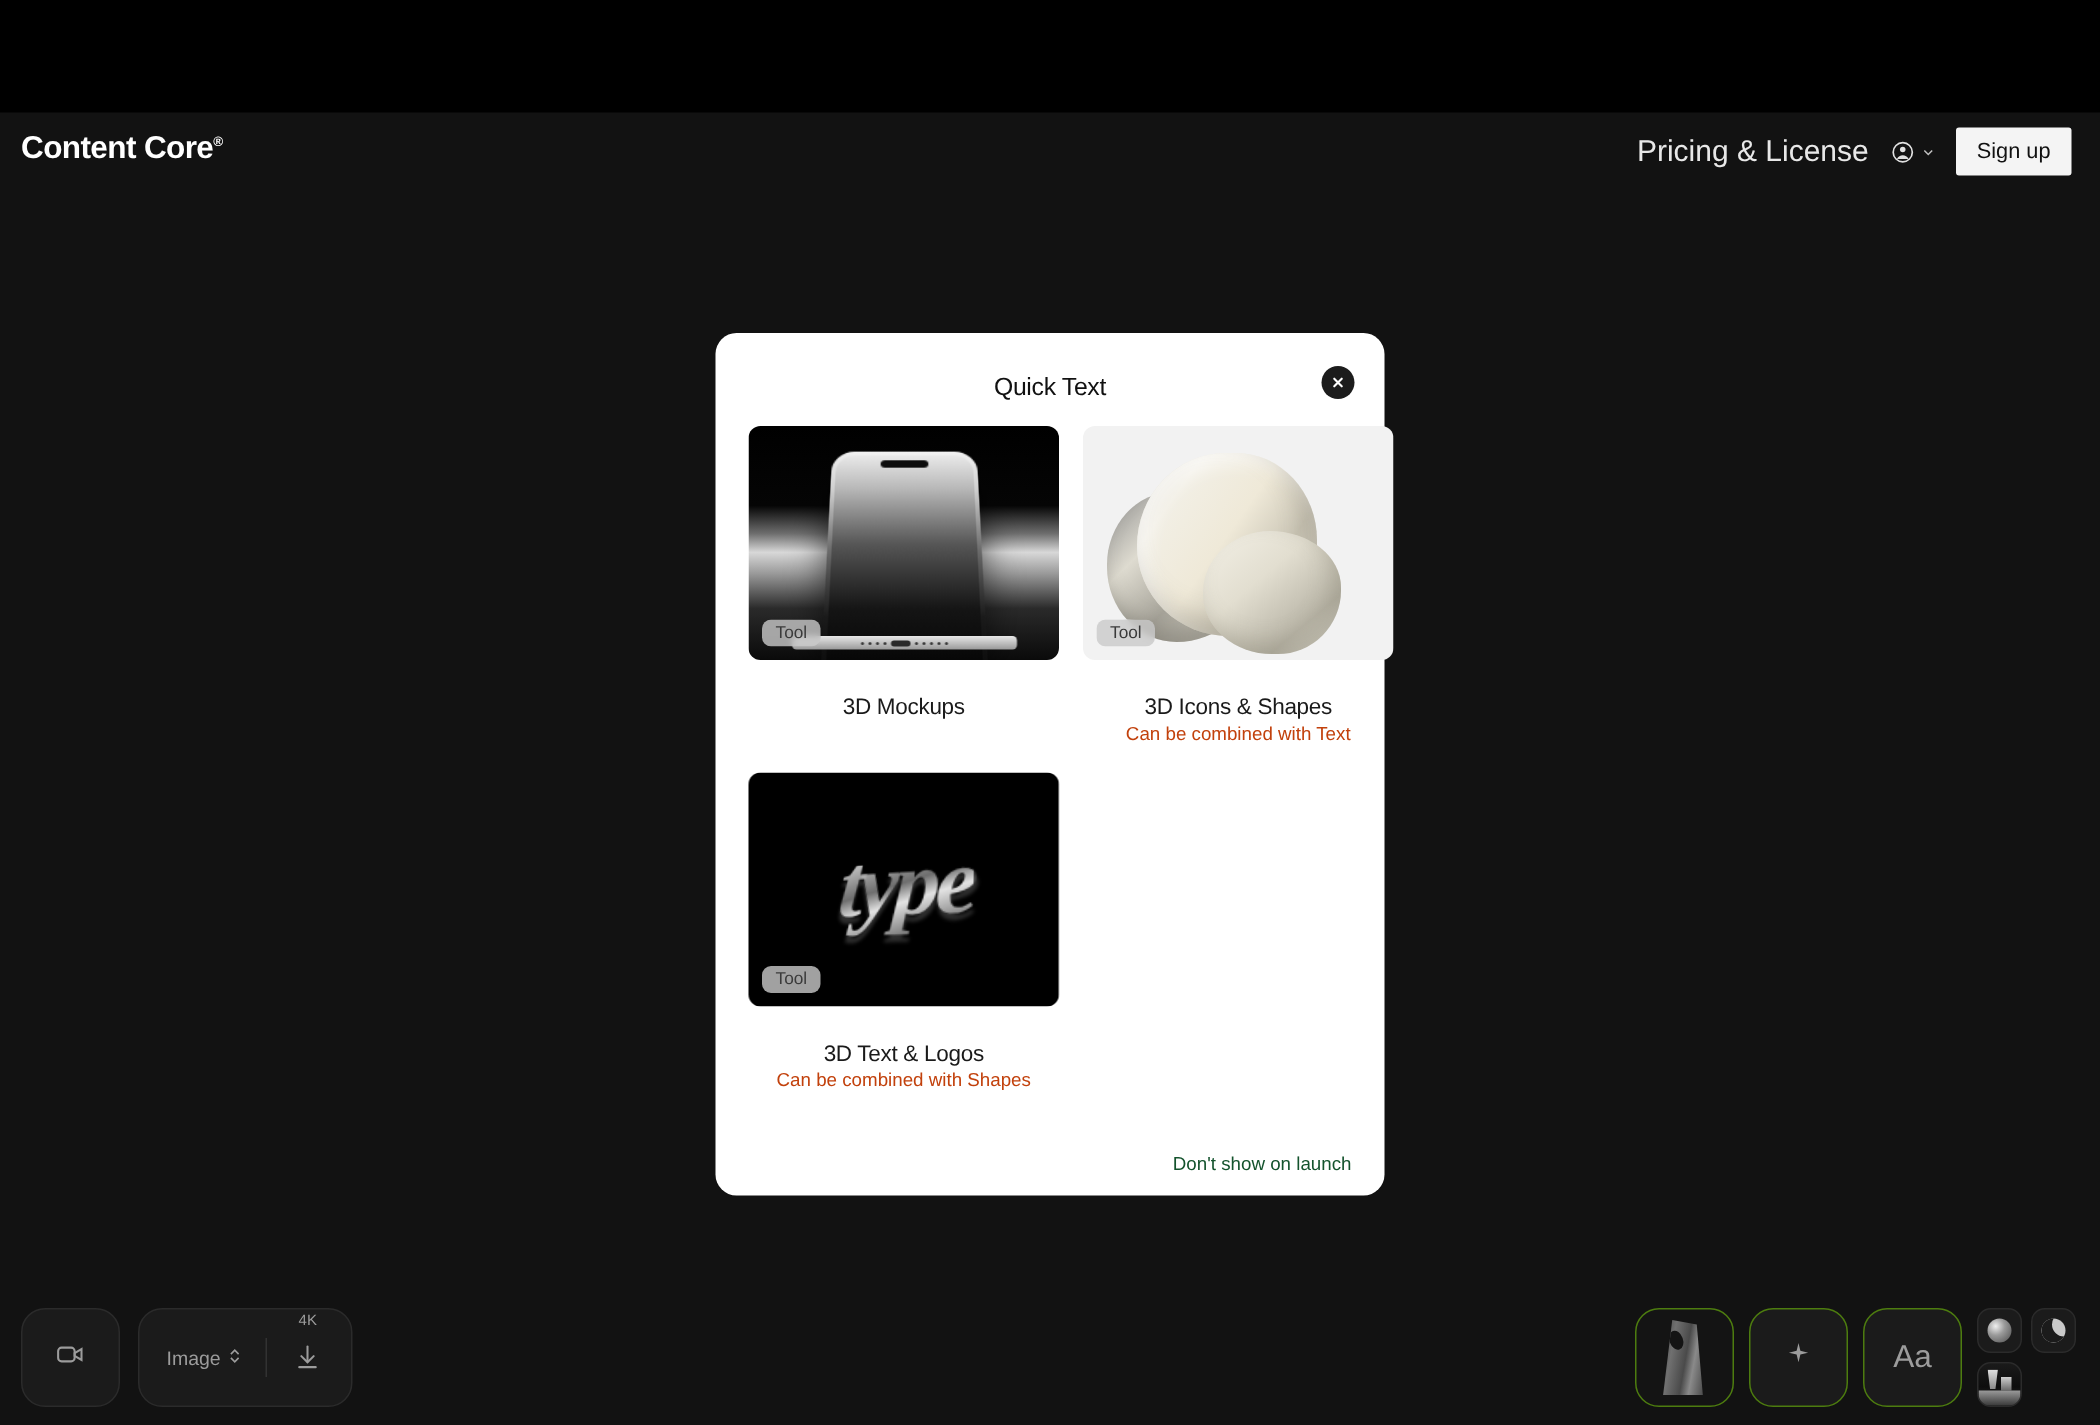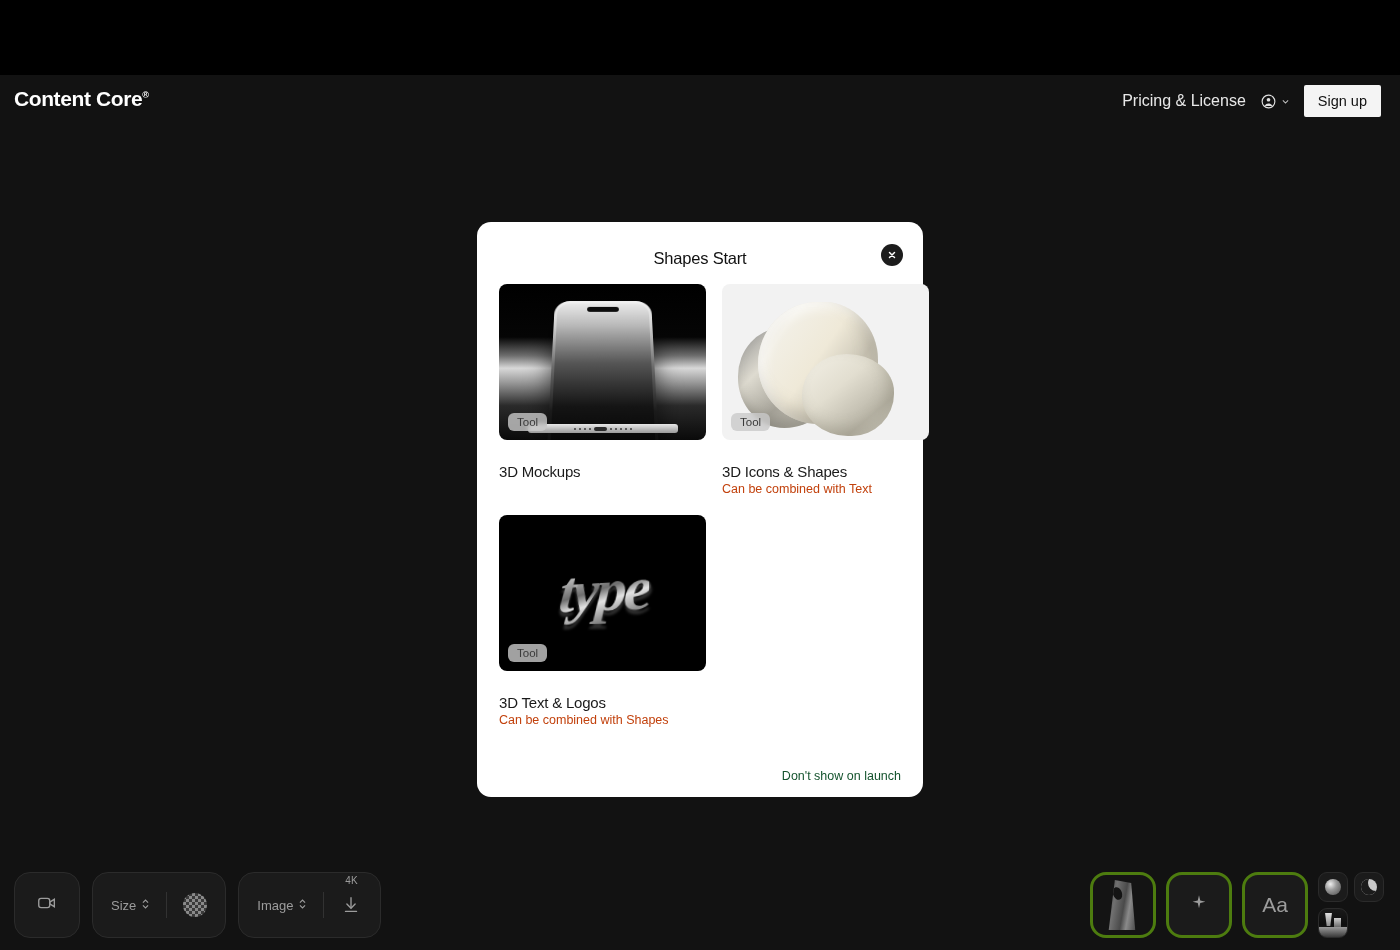--- a/index.html
+++ b/index.html
@@ -26,21 +26,21 @@
     position: absolute; left: 14px; top: 12px;
     font-size: 21px; font-weight: 700; color: #fff;
     letter-spacing: -0.4px; white-space: nowrap;
   }
   .logo sup { font-size: 9px; font-weight: 700; vertical-align: super; }
   .topright {
     position: absolute; right: 19px; top: 10px;
     display: flex; align-items: center; gap: 14px;
   }
   .pricing-link {
-    font-size: 16px; color: #e8e8e8; white-space: nowrap; cursor: pointer;
+    font-size: 20px; color: #e8e8e8; white-space: nowrap; cursor: pointer;
   }
   .account {
     display: flex; align-items: center; gap: 4px; cursor: pointer;
   }
   .account svg { display: block; }
   .signup-btn {
     background: #f4f4f4; color: #111;
     border: none; border-radius: 2px;
     font-family: "Liberation Sans", sans-serif;
     font-size: 14.5px; padding: 8px 14px; cursor: pointer;
@@ -71,21 +71,21 @@
     background: #1c1c1c; border: none; cursor: pointer;
     display: flex; align-items: center; justify-content: center;
   }
   .close-btn svg { display: block; }
 
   .cards {
     display: grid; grid-template-columns: 207px 207px;
     column-gap: 16px; row-gap: 19px;
     margin-top: 8px;
   }
-  .card { cursor: pointer; }
+  .card { cursor: pointer; text-align: center; }
   .thumb {
     position: relative; width: 207px; height: 156px;
     border-radius: 8px; overflow: hidden;
   }
   .badge {
     position: absolute; left: 9px; bottom: 9px;
     background: #c9c9c9cc; color: #3a3a3a;
     font-size: 11.5px; padding: 3px 9px; border-radius: 6px;
     backdrop-filter: blur(2px);
   }
@@ -208,21 +208,21 @@
     background-position: 0 0, 3px 3px;
     background-color: #3a3a3a;
   }
 
   .toolbar-right {
     position: absolute; right: 16px; bottom: 25px;
     display: flex; align-items: flex-end; gap: 10px;
   }
   .tile {
     width: 66px; height: 66px; border-radius: 16px;
-    background: #1b1b1b; border: 3px solid #4d7c0f;
+    background: #1b1b1b; border: 1px solid #4d7c0f;
     display: flex; align-items: center; justify-content: center;
     cursor: pointer; overflow: hidden; position: relative;
   }
   .tile-obj {
     background: #141414;
   }
   .obj-art {
     width: 34px; height: 50px;
     background: linear-gradient(100deg,#3a3a3a 0%,#707070 28%,#4a4a4a 52%,#8a8a8a 66%,#2e2e2e 100%);
     clip-path: polygon(26% 0%, 74% 6%, 86% 100%, 8% 100%);
@@ -296,21 +296,21 @@
             </svg>
           </span>
         </span>
         <button class="signup-btn">Sign up</button>
       </div>
     </div>
 
 
     <div class="modal">
       <div class="modal-head">
-        <span class="modal-title">Shapes Start</span>
+        <span class="modal-title">Quick Text</span>
         <button class="close-btn">
           <svg width="10" height="10" viewBox="0 0 12 12" fill="none" stroke="#ffffff" stroke-width="1.7" stroke-linecap="round">
             <path d="M3 3l6 6M9 3l-6 6"></path>
           </svg>
         </button>
       </div>
 
       <div class="cards">
 
         <div class="card">
@@ -372,34 +372,20 @@
     <div class="toolbar-left">
       <div class="pill pill-square">
         <span>
           <svg width="22" height="22" viewBox="0 0 24 24" fill="none" stroke="#9c9c9c" stroke-width="1.5">
             <rect x="3" y="7" width="12" height="10" rx="2.5"></rect>
             <path d="M15 11l5-3v8l-5-3z"></path>
           </svg>
         </span>
       </div>
 
-      <div class="pill pill-group">
-        <span class="pill-label">
-          <span>Size</span>
-          <span>
-            <svg width="9" height="12" viewBox="0 0 10 14" fill="none" stroke="#9c9c9c" stroke-width="1.3">
-              <path d="M2 5.5L5 2.5l3 3M2 8.5l3 3 3-3"></path>
-            </svg>
-          </span>
-        </span>
-        <span class="vdivider"></span>
-        <button class="icon-btn">
-          <span class="checker"></span>
-        </button>
-      </div>
 
       <div class="pill pill-group">
         <span class="pill-label">
           <span>Image</span>
           <span>
             <svg width="9" height="12" viewBox="0 0 10 14" fill="none" stroke="#9c9c9c" stroke-width="1.3">
               <path d="M2 5.5L5 2.5l3 3M2 8.5l3 3 3-3"></path>
             </svg>
           </span>
         </span>

